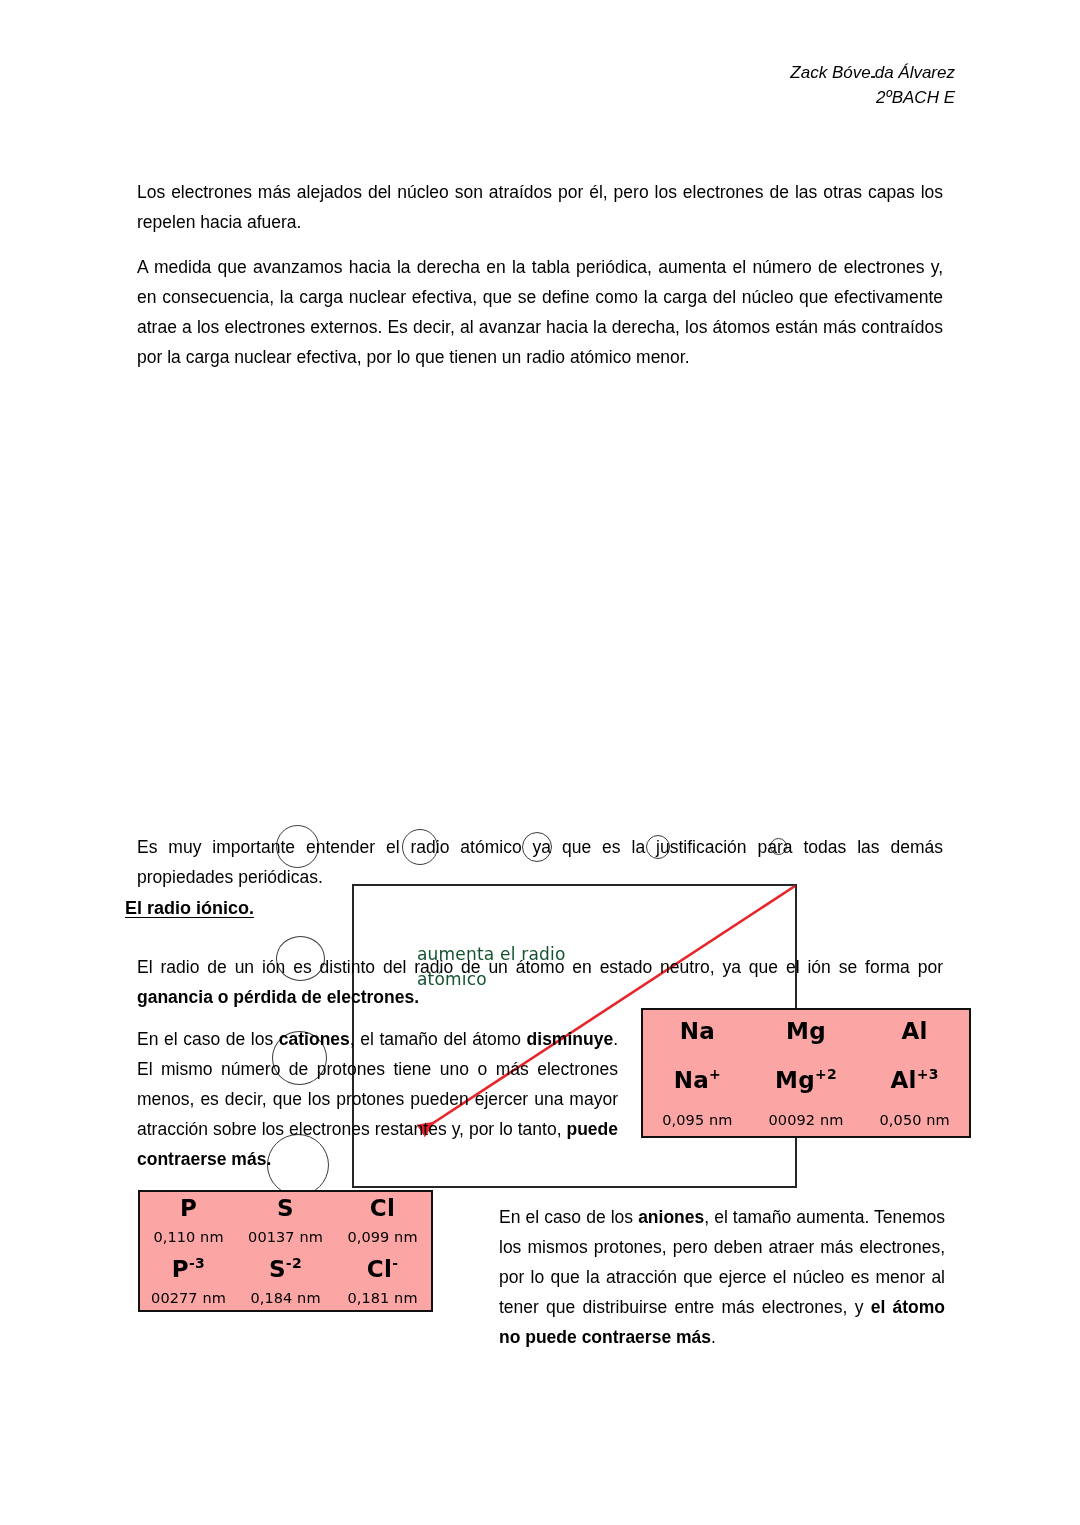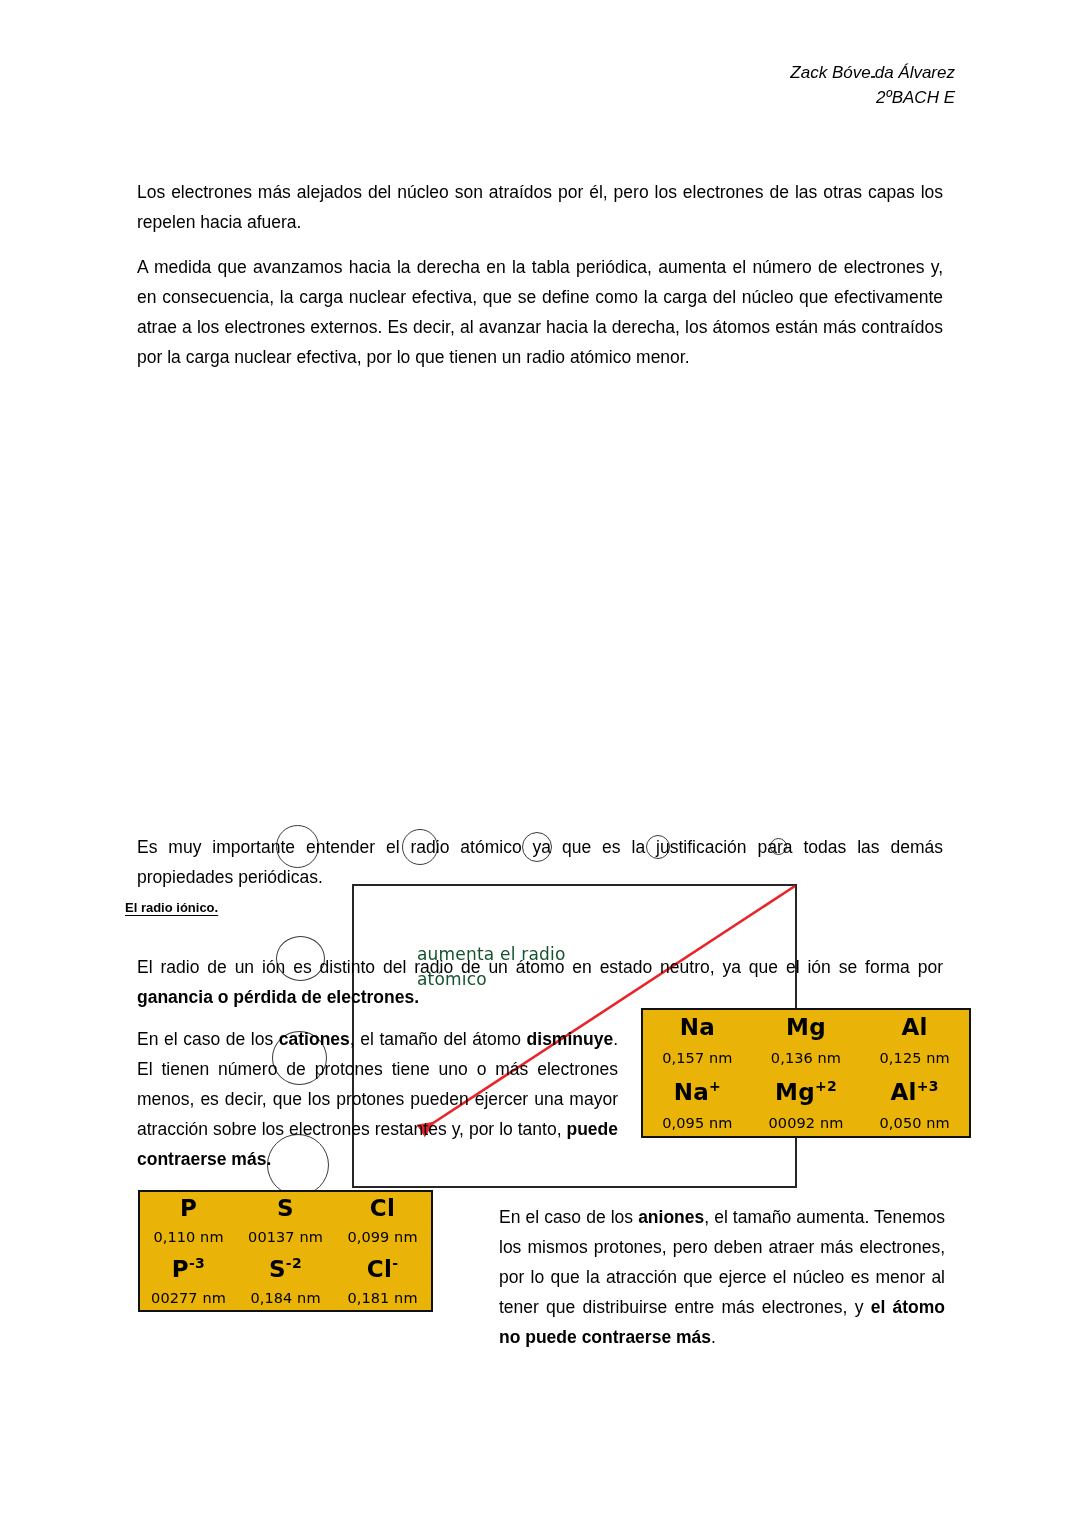--- a/index.html
+++ b/index.html
@@ -40,21 +40,21 @@
     margin: 12px;
     font-size: 17.5px;
     line-height: 30px;
     text-align: justify;
     text-justify: inter-word;
     color: #000;
   }
   p.para b { font-weight: bold; }
   .u-head {
     margin: 0;
-    font-size: 13px;
+    font-size: 18px;
     line-height: 30px;
     font-weight: bold;
     text-decoration: underline;
     text-underline-offset: 3px;
   }
 
   .blk { position: absolute; left: 125px; width: 830px; }
 
   
   .diagram {
@@ -84,21 +84,21 @@
     font-family: "DejaVu Sans", sans-serif;
     letter-spacing: 0.2px;
   }
   .arrow-svg { position: absolute; left: 0; top: 0; overflow: visible; }
 
   
   .ion-table {
     position: absolute;
     box-sizing: border-box;
     border: 2.5px solid #111111;
-    background: #eab308;
+    background: #fca5a5;
     font-family: "DejaVu Sans", sans-serif;
   }
   .ion-table table {
     width: 100%;
     height: 100%;
     border-collapse: collapse;
     table-layout: fixed;
   }
   .ion-table td {
     text-align: center;
@@ -175,36 +175,31 @@
 
 <div class="blk" style="top:893px;">
   <p class="u-head">El radio iónico.</p>
 </div>
 
 <div class="blk" style="top:940px;">
   <p class="para"><span>El radio de un ión es distinto del radio de un átomo en estado neutro, ya que el ión se forma por </span><b>ganancia o pérdida de electrones.</b></p>
 </div>
 
 <div style="position:absolute; left:125px; top:1012px; width:505px;">
-  <p class="para"><span>En el caso de los </span><b>cationes</b><span>, el tamaño del átomo </span><b>disminuye</b><span>. El tienen número de protones tiene uno o más electrones menos, es decir, que los protones pueden ejercer una mayor atracción sobre los electrones restantes y, por lo tanto, </span><b>puede contraerse más.</b></p>
+  <p class="para"><span>En el caso de los </span><b>cationes</b><span>, el tamaño del átomo </span><b>disminuye</b><span>. El mismo número de protones tiene uno o más electrones menos, es decir, que los protones pueden ejercer una mayor atracción sobre los electrones restantes y, por lo tanto, </span><b>puede contraerse más.</b></p>
 </div>
 
 <div class="ion-table" style="left:641px; top:1008px; width:330px; height:130px;">
   <table>
     <tbody>
         <tr>
       <td class="ion-sym">Na</td>
       <td class="ion-sym">Mg</td>
       <td class="ion-sym">Al</td>
     </tr>
-    <tr>
-      <td class="ion-val">0,157 nm</td>
-      <td class="ion-val">0,136 nm</td>
-      <td class="ion-val">0,125 nm</td>
-    </tr>
     <tr class="cell-pad-top">
       <td class="ion-sym"><span>Na</span><sup>+</sup></td>
       <td class="ion-sym"><span>Mg</span><sup>+2</sup></td>
       <td class="ion-sym"><span>Al</span><sup>+3</sup></td>
     </tr>
     <tr>
       <td class="ion-val">0,095 nm</td>
       <td class="ion-val">00092 nm</td>
       <td class="ion-val">0,050 nm</td>
     </tr>

